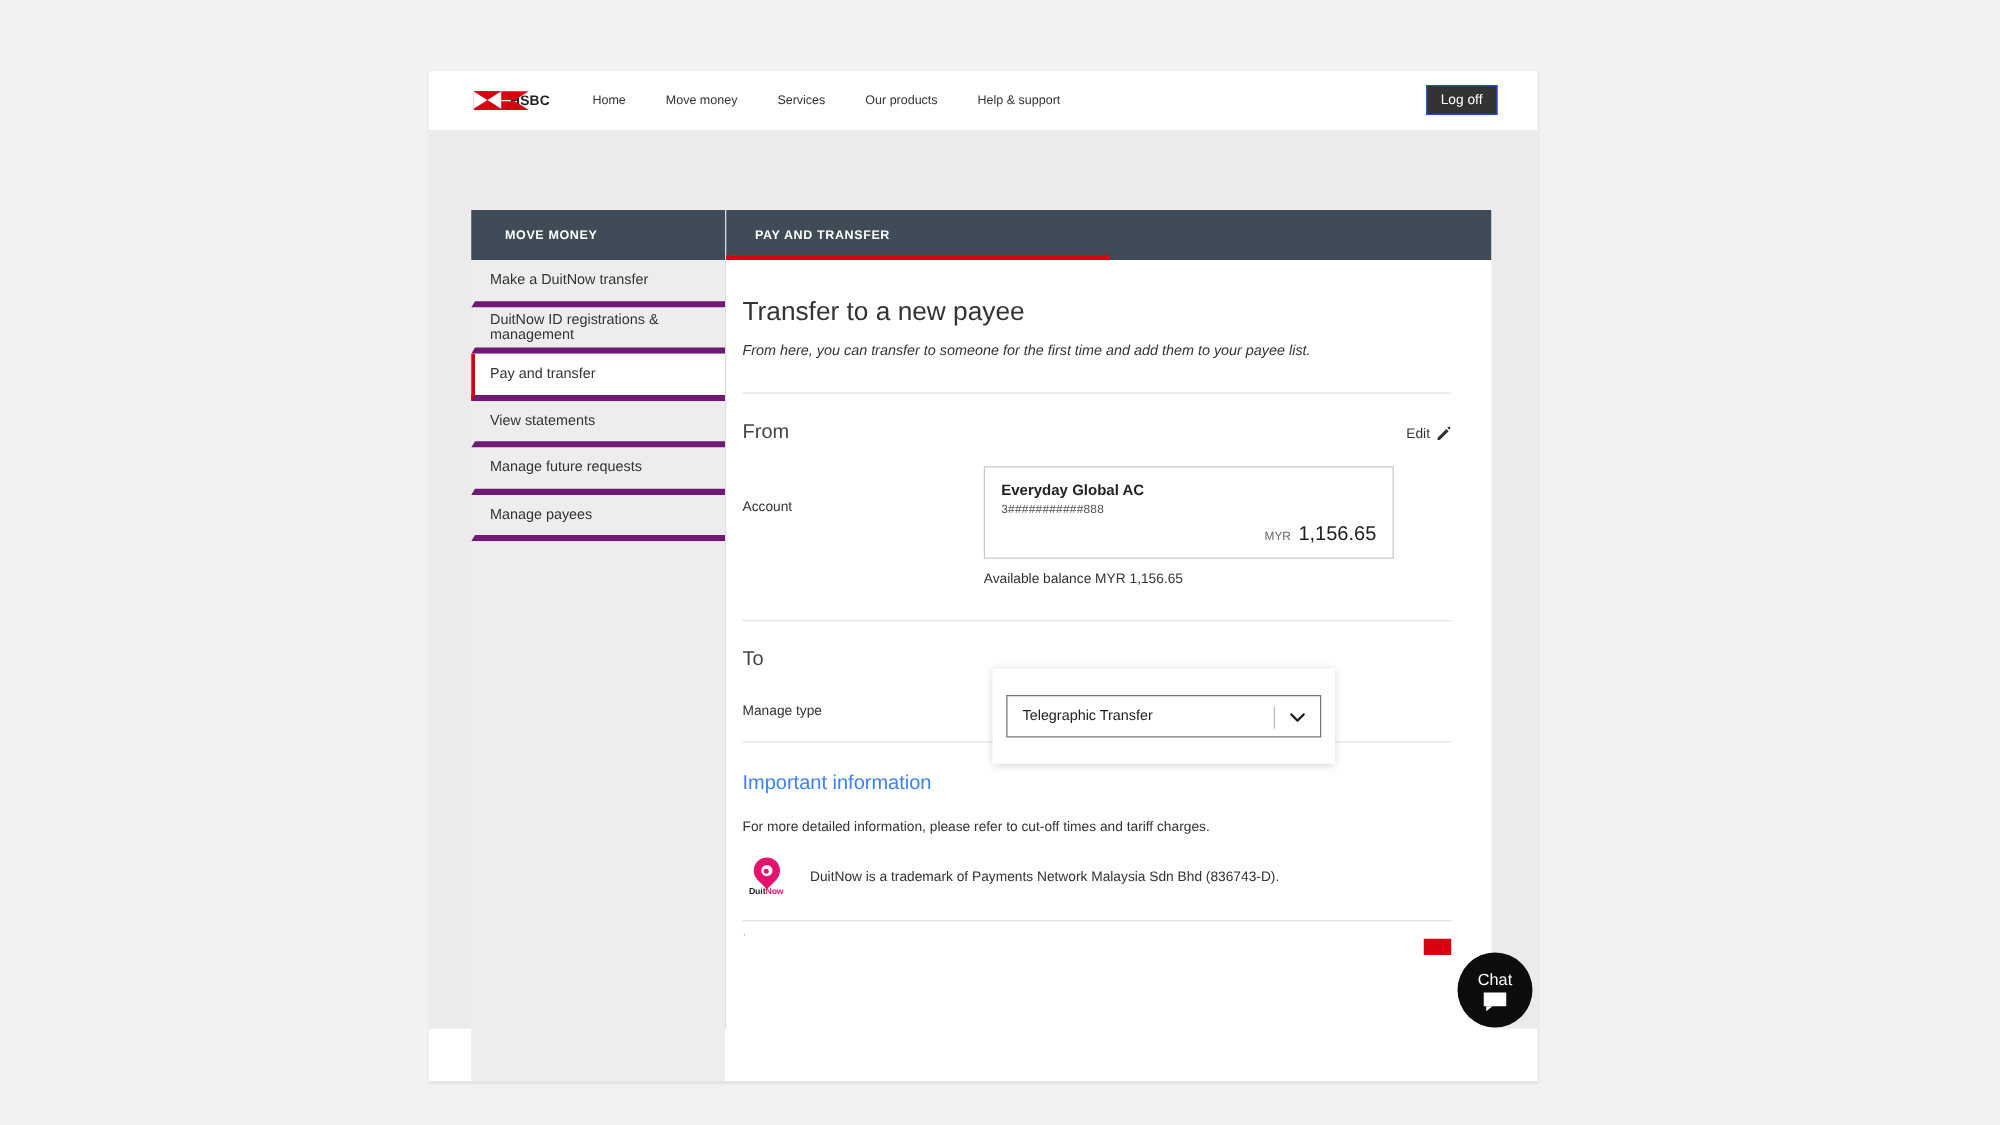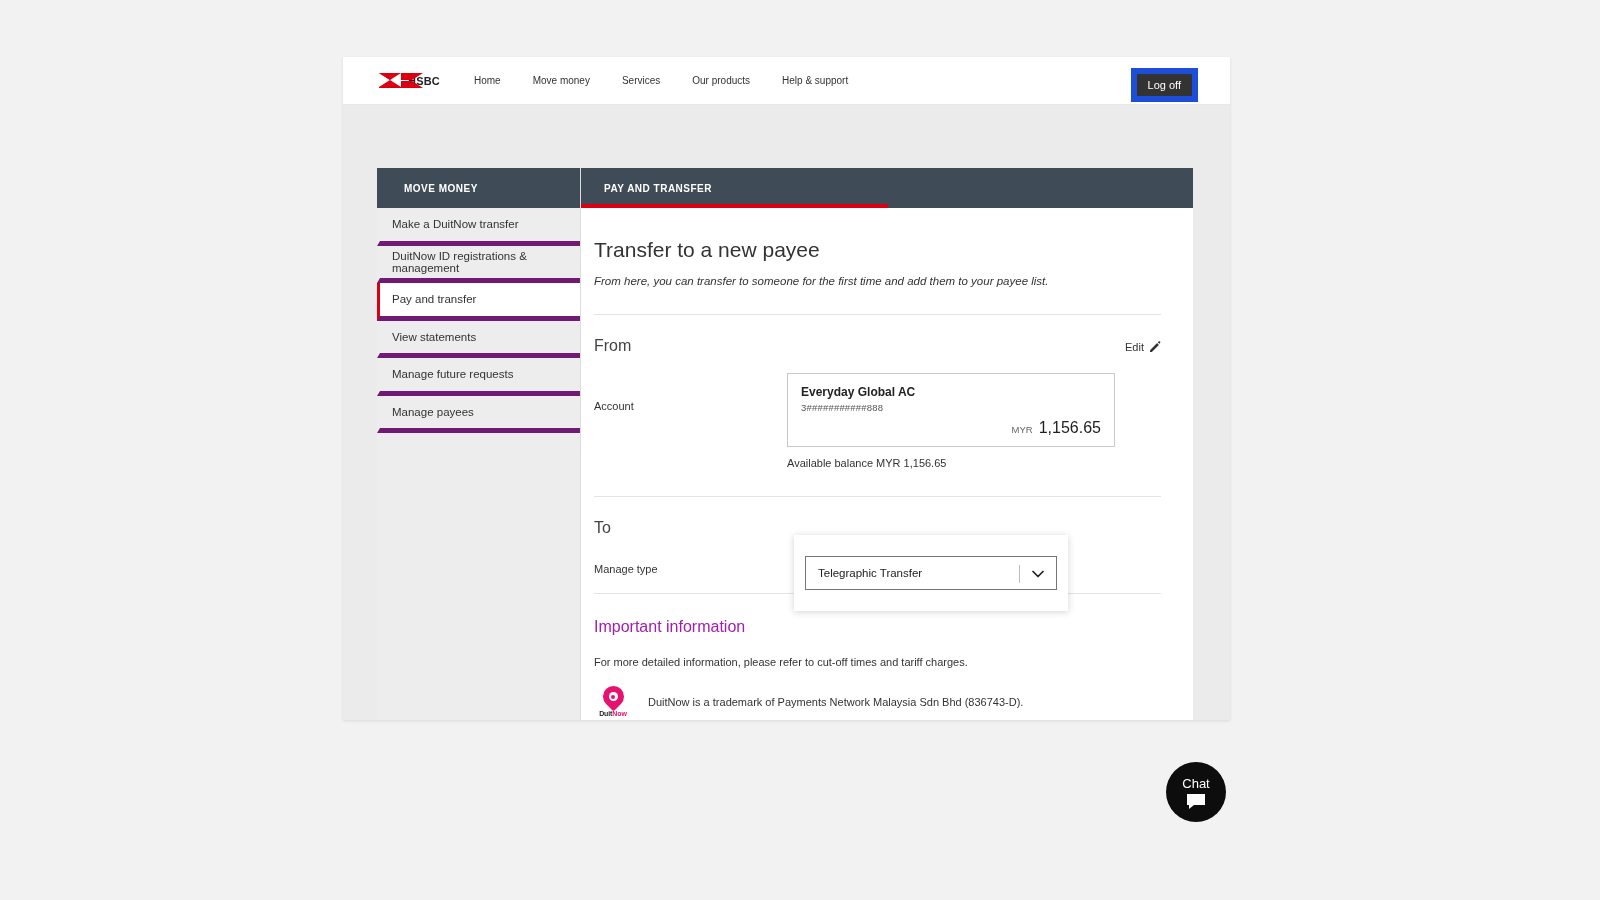--- a/index.html
+++ b/index.html
@@ -7,21 +7,21 @@
     width: 1600px; height: 900px;
     background: #f2f2f2;
     font-family: "Liberation Sans", sans-serif;
     overflow: hidden;
   }
 
   
   #app-window {
     position: absolute;
     left: 343px; top: 57px;
-    width: 887px; height: 663px;
+    width: 887px; height: 808px;
     background: #ffffff;
     box-shadow: 0 1px 3px rgba(0,0,0,.10);
     overflow: hidden;
   }
 
   
   #top-header {
     position: relative;
     height: 48px;
     background: #ffffff;
@@ -75,21 +75,21 @@
   #main-nav { display: flex; margin-left: 34px; }
   .nav-link {
     font-size: 10px; color: #333; margin-right: 32px; cursor: pointer;
     white-space: nowrap;
   }
   #logoff-button {
     position: absolute; right: 32px; top: 11px;
     background: #333333; color: #ffffff;
     font-size: 11px; padding: 5px 11px;
     cursor: pointer;
-    border: 6px solid #1d4ed8;
+    border: 1px solid #1d4ed8;
   }
 
   
   #page-body {
     position: relative;
     height: 718px;
     background: #ebebeb;
     display: flex;
   }
   #content-shell {
@@ -227,21 +227,21 @@
   }
   #select-divider {
     position: absolute; right: 36px; top: 8px;
     width: 1px; height: 18px; background: #bdbdbd;
   }
   #chevron-down-icon {
     position: absolute; right: 11px; top: 11px;
   }
 
   #important-info-title {
-    font-size: 16px; color: #a21caf; font-weight: normal; margin-top: 24px;
+    font-size: 16px; color: #3b82f6; font-weight: normal; margin-top: 24px;
   }
   #important-info-text {
     font-size: 11px; color: #333; margin-top: 20px;
   }
   #duitnow-row {
     display: flex; align-items: center; margin-top: 18px;
   }
   #duitnow-logo {
     width: 38px; flex: 0 0 38px;
     display: flex; flex-direction: column; align-items: center;

